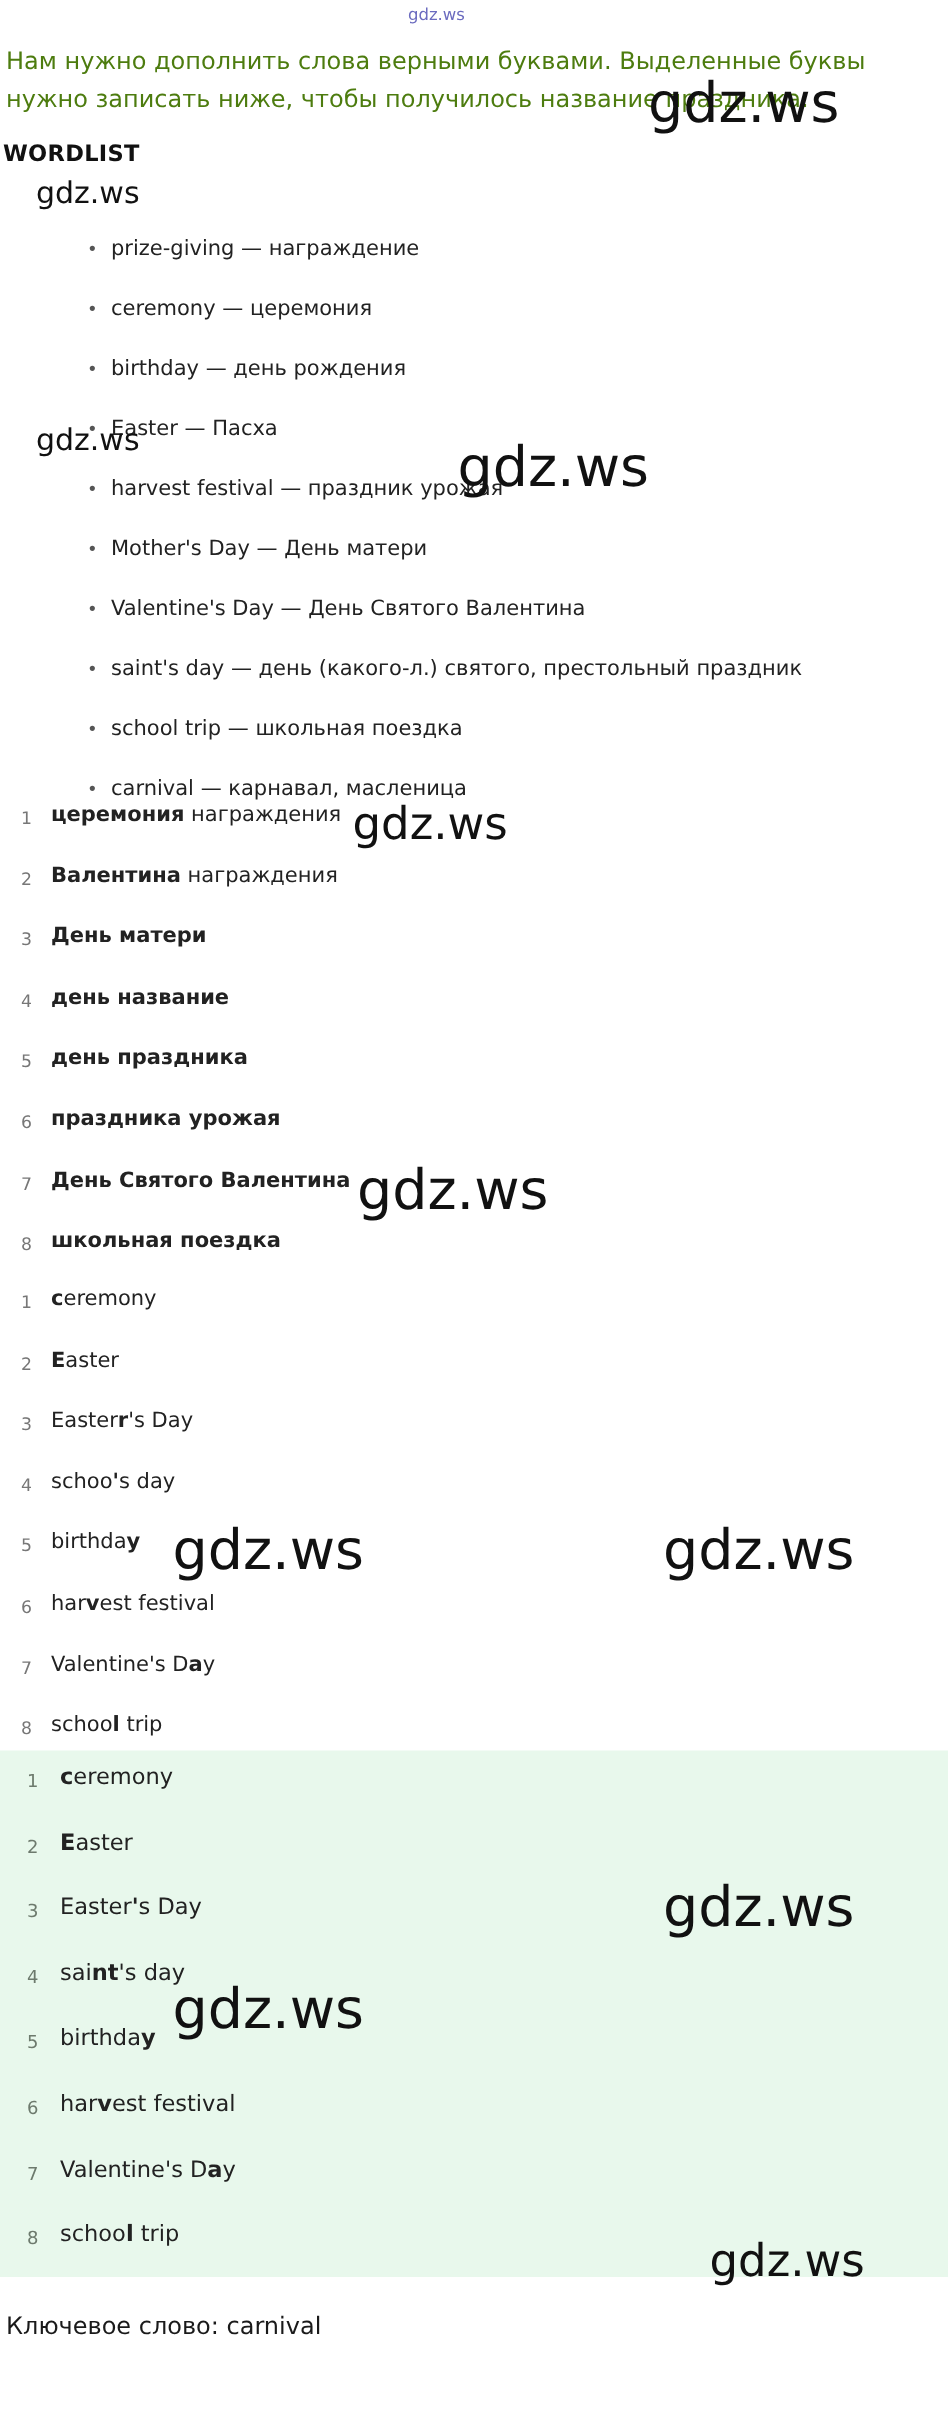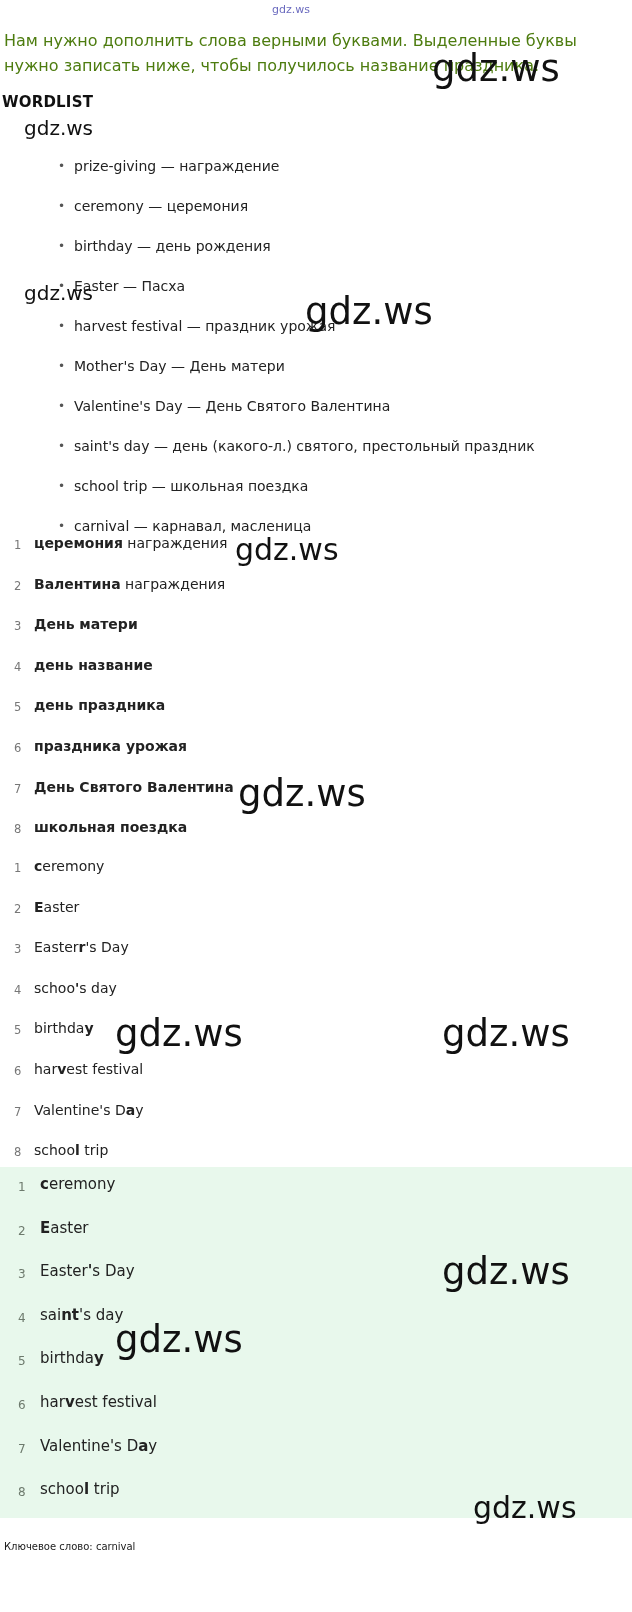--- a/index.html
+++ b/index.html
@@ -126,21 +126,21 @@
   }
   .list-c .row { height: 43.6px; font-size: 15px; }
   .list-c .num { font-size: 12px; color: #6d7a6d; top: 3px; }
   .list-c .txt { left: 22px; }
   .list-c .txt b { font-weight: bold; }
 
   .keyword {
     position: absolute;
     left: 4px;
     top: 1541px;
-    font-size: 10px;
+    font-size: 16px;
     color: #1a1a1a;
   }
 
   
   .wm {
     position: absolute;
     color: #111;
     font-family: "DejaVu Sans", sans-serif;
     white-space: nowrap;
     pointer-events: none;

